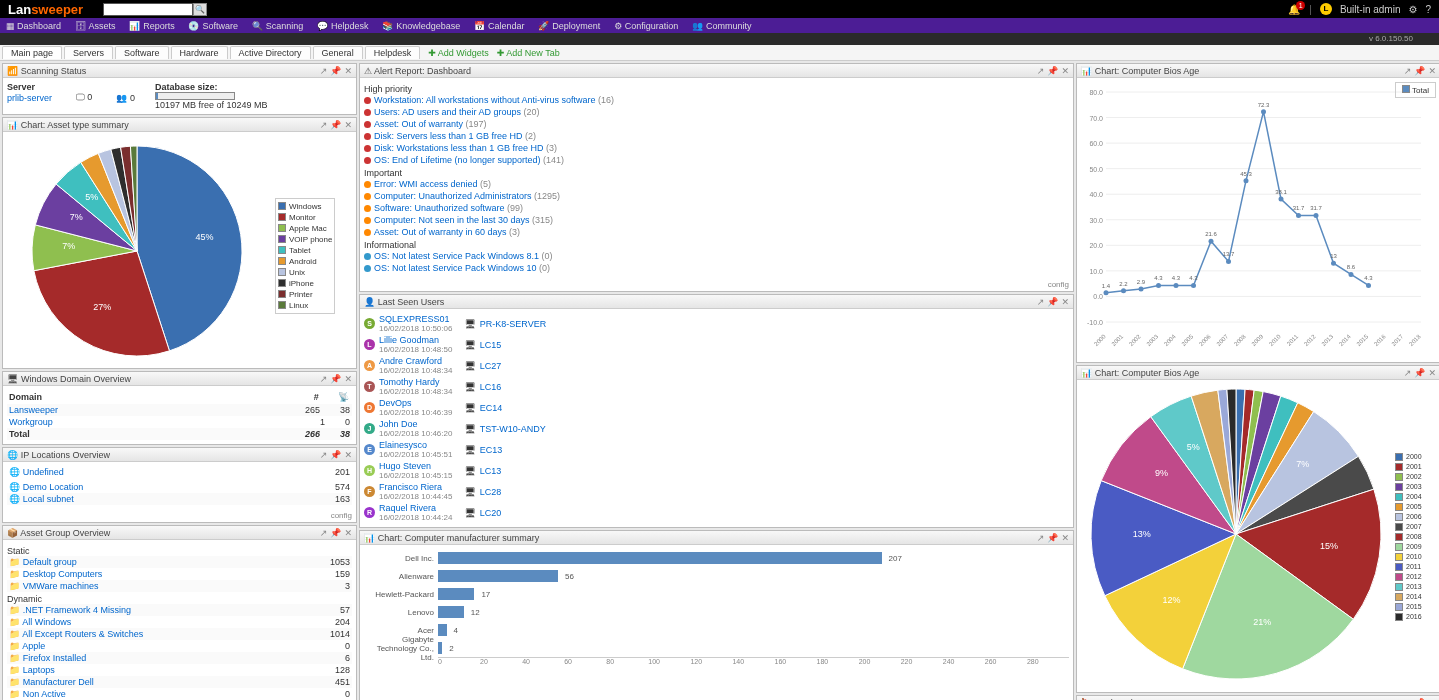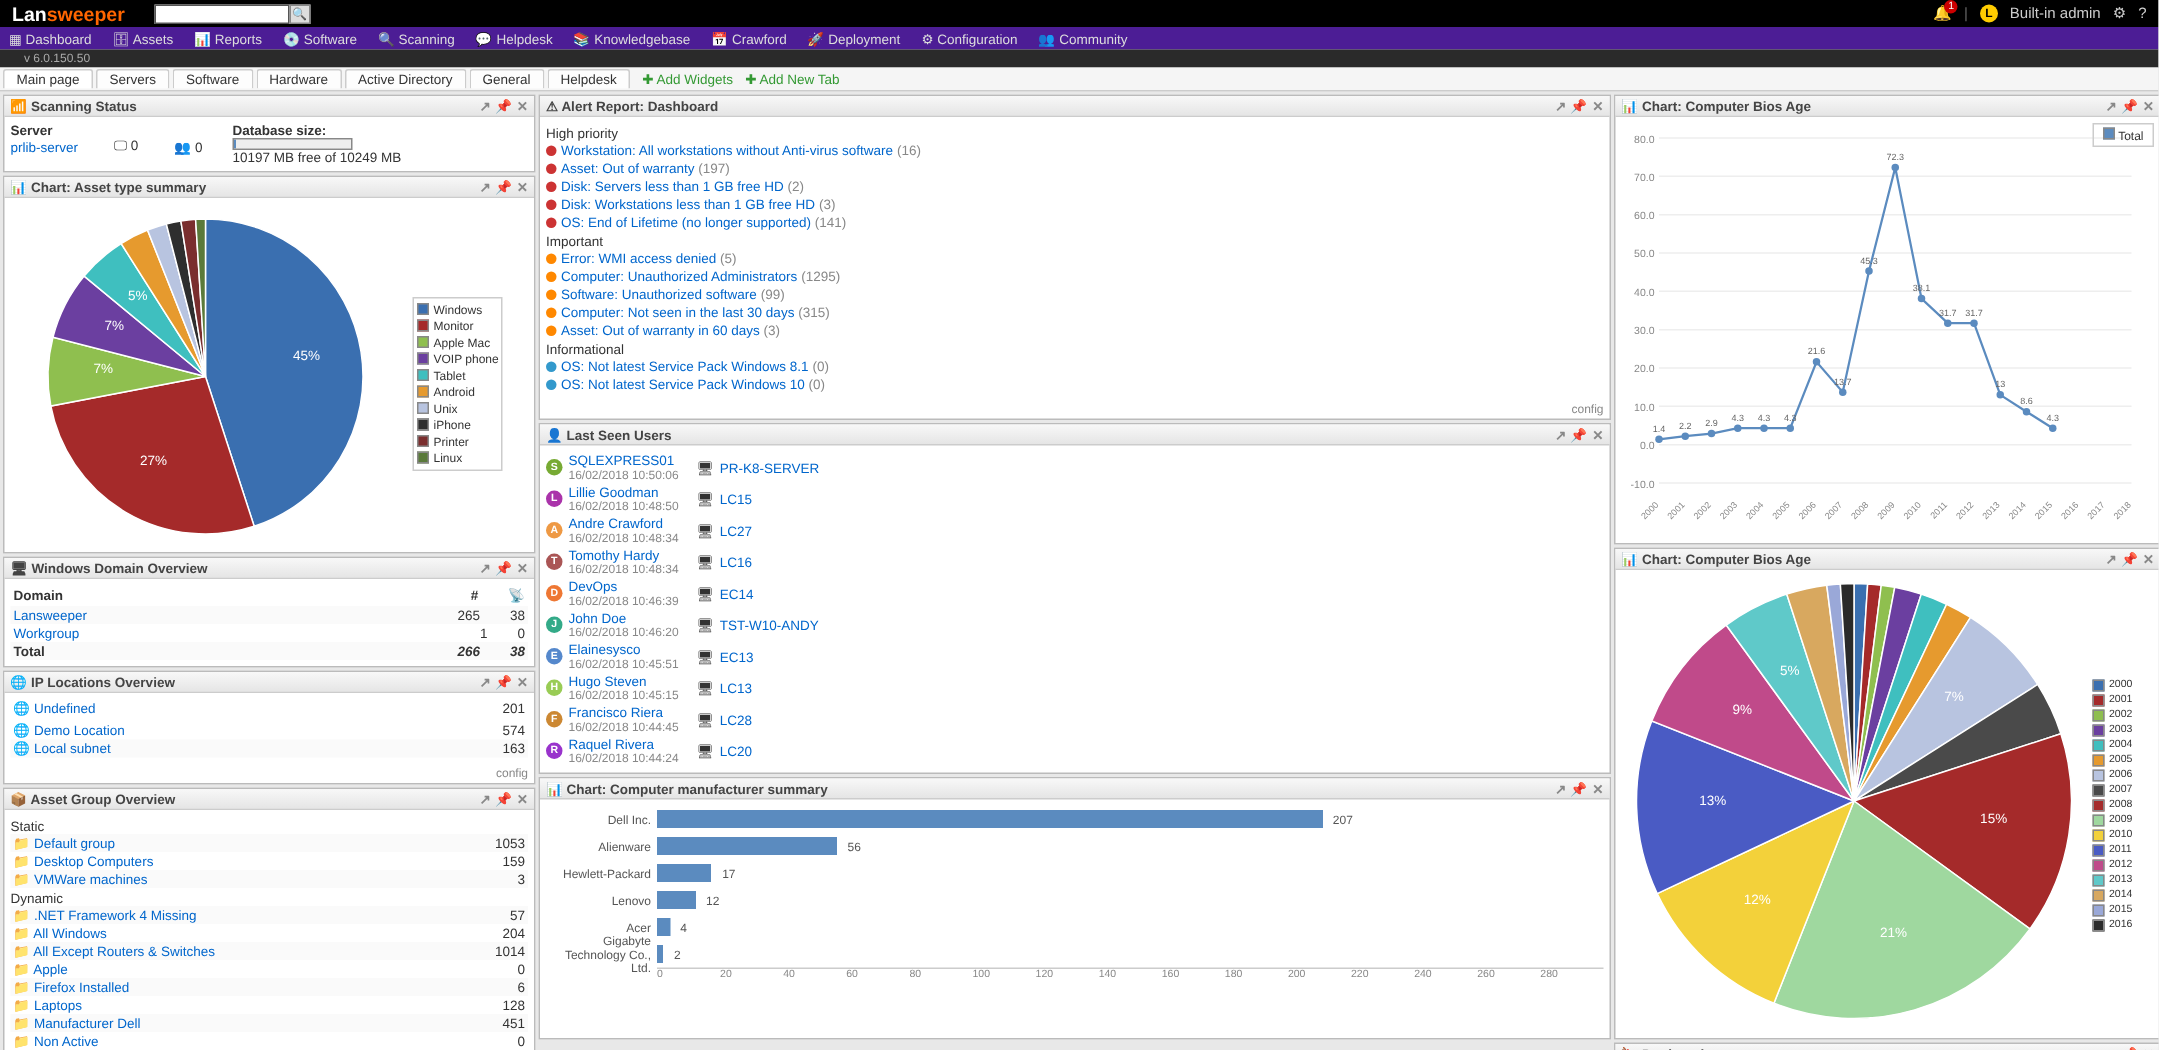--- a/index.html
+++ b/index.html
@@ -10,30 +10,30 @@
 .logo .sweeper{color:#f60;}
 .search{display:flex;align-items:center;margin-left:20px;}
 .search input{width:90px;height:13px;background:#fff;border:1px solid #555;font-size:9px;padding:0 3px;}
 .search-btn{width:14px;height:13px;background:#ddd;border:1px solid #888;font-size:8px;line-height:11px;text-align:center;cursor:pointer;}
 .topright{display:flex;align-items:center;gap:8px;color:#ccc;font-size:10px;}
 .notif{position:relative;}
 .notif-badge{position:absolute;top:-3px;right:-4px;background:#c00;color:#fff;border-radius:50%;width:9px;height:9px;font-size:7px;line-height:9px;text-align:center;}
 .avatar{width:12px;height:12px;border-radius:50%;background:#fc0;color:#000;font-size:8px;line-height:12px;text-align:center;font-weight:bold;}
 .menubar{height:15px;background:#4c1d95;display:flex;align-items:center;padding:0 6px;gap:14px;}
 .menubar a{color:#ddd;font-size:9px;cursor:pointer;text-decoration:none;}
-.versionbar{height:12px;background:#2a2a2a;color:#aaa;font-size:8px;text-align:left;padding:0 16px;line-height:12px;}
+.versionbar{height:12px;background:#2a2a2a;color:#aaa;font-size:8px;text-align:right;padding:0 26px;line-height:12px;}
 .tabbar{height:16px;background:#f5f5f5;border-bottom:1px solid #ccc;display:flex;align-items:center;padding:0 2px;gap:2px;}
 .tab{padding:1px 8px;background:#fdfdfd;border:1px solid #ccc;border-bottom:none;font-size:9px;cursor:pointer;border-radius:2px 2px 0 0;}
 .tab.active{background:#fff;}
 .addlink{color:#393;font-size:9px;margin-left:6px;cursor:pointer;}
 .addlink::before{content:"✚ ";color:#393;}
 .dashboard{display:grid;grid-template-columns:355px 715px 365px;gap:2px;padding:2px;}
 .col{display:flex;flex-direction:column;gap:2px;}
 .widget{background:#fff;border:1px solid #bbb;}
-.whdr{height:14px;background:linear-gradient(#f8f8f8,#e5e5e5);border-bottom:1px solid #ccc;display:flex;align-items:center;justify-content:space-between;padding:0 4px;font-size:9px;font-weight:bold;color:#444;}
+.whdr{height:14px;background:linear-gradient(#f8f8f8,#e5e5e5);border-bottom:1px solid #ccc;display:flex;align-items:center;justify-content:space-between;padding:0 4px;font-size:9px;font-weight:normal;color:#444;}
 .whdr-icons{display:flex;gap:3px;color:#888;font-size:9px;}
 .wicon{cursor:pointer;}
 .wbody{padding:4px;font-size:9px;}
 .row{display:flex;justify-content:space-between;padding:1px 2px;}
 .row:nth-child(even){background:#fafafa;}
 .section-label{font-weight:normal;margin-top:2px;}
 .bullet{display:inline-block;width:7px;height:7px;border-radius:50%;margin-right:3px;vertical-align:middle;}
 .b-red{background:#c33;}
 .b-orange{background:#f80;}
 .b-blue{background:#39c;}
@@ -77,21 +77,21 @@
 </div>
 
 <div class="menubar">
   <a>▦ <span>Dashboard</span></a>
   <a>🗄 <span>Assets</span></a>
   <a>📊 <span>Reports</span></a>
   <a>💿 <span>Software</span></a>
   <a>🔍 <span>Scanning</span></a>
   <a>💬 <span>Helpdesk</span></a>
   <a>📚 <span>Knowledgebase</span></a>
-  <a>📅 <span>Crawford</span></a>
+  <a>📅 <span>Calendar</span></a>
   <a>🚀 <span>Deployment</span></a>
   <a>⚙ <span>Configuration</span></a>
   <a>👥 <span>Community</span></a>
 </div>
 <div class="versionbar">v 6.0.150.50</div>
 
 <div class="tabbar">
   <span class="tab active">Main page</span>
   <span class="tab">Servers</span>
   <span class="tab">Software</span>
@@ -344,20 +344,21 @@
           <span>⚠ <span>Alert Report: Dashboard</span></span>
           <span class="whdr-icons">
             <span class="wicon">↗</span>
             <span class="wicon">📌</span>
             <span class="wicon">✕</span>
           </span>
         </div>
     <div class="wbody" id="alertsbody">
           <div class="section-label">High priority</div>
           <div class="alert-line"><span class="bullet b-red"></span><a>Workstation: All workstations without Anti-virus software</a> <span class="alert-count">(16)</span></div>
+          <div class="alert-line"><span class="bullet b-red"></span><a>Users: AD users and their AD groups</a> <span class="alert-count">(20)</span></div>
           <div class="alert-line"><span class="bullet b-red"></span><a>Asset: Out of warranty</a> <span class="alert-count">(197)</span></div>
           <div class="alert-line"><span class="bullet b-red"></span><a>Disk: Servers less than 1 GB free HD</a> <span class="alert-count">(2)</span></div>
           <div class="alert-line"><span class="bullet b-red"></span><a>Disk: Workstations less than 1 GB free HD</a> <span class="alert-count">(3)</span></div>
           <div class="alert-line"><span class="bullet b-red"></span><a>OS: End of Lifetime (no longer supported)</a> <span class="alert-count">(141)</span></div>
           <div class="section-label">Important</div>
           <div class="alert-line"><span class="bullet b-orange"></span><a>Error: WMI access denied</a> <span class="alert-count">(5)</span></div>
           <div class="alert-line"><span class="bullet b-orange"></span><a>Computer: Unauthorized Administrators</a> <span class="alert-count">(1295)</span></div>
           <div class="alert-line"><span class="bullet b-orange"></span><a>Software: Unauthorized software</a> <span class="alert-count">(99)</span></div>
           <div class="alert-line"><span class="bullet b-orange"></span><a>Computer: Not seen in the last 30 days</a> <span class="alert-count">(315)</span></div>
           <div class="alert-line"><span class="bullet b-orange"></span><a>Asset: Out of warranty in 60 days</a> <span class="alert-count">(3)</span></div>

